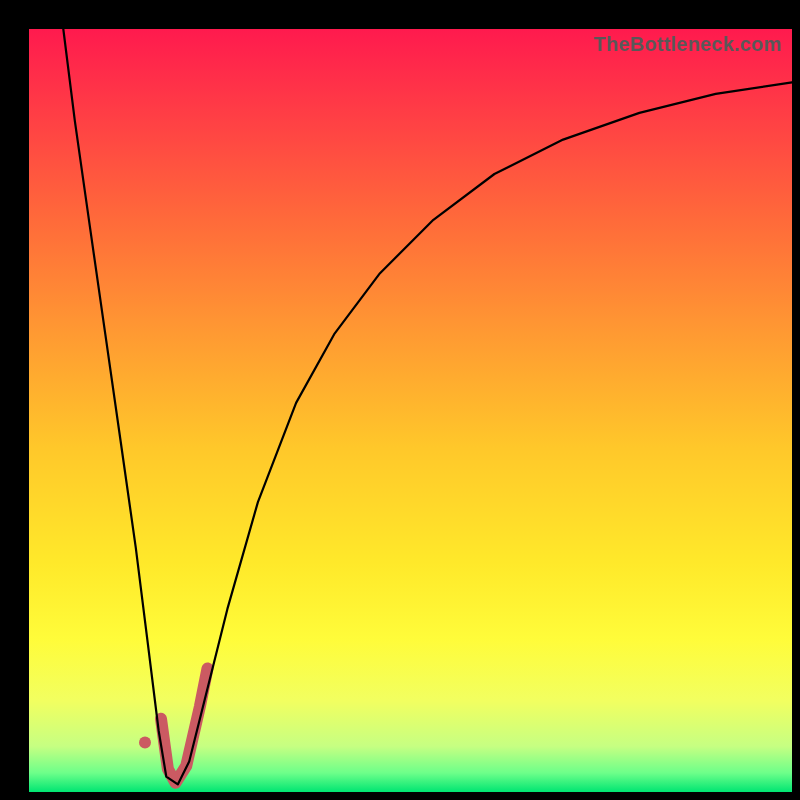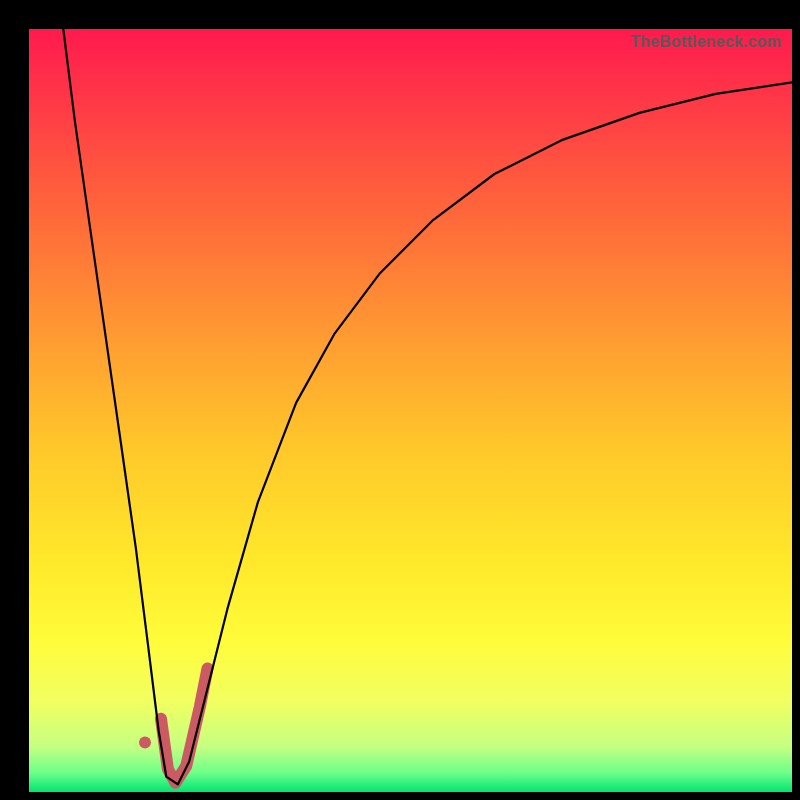--- a/index.html
+++ b/index.html
@@ -25,21 +25,21 @@
     top: 29px;
     width: 763px;
     height: 763px;
     
   }
   .watermark {
     position: absolute;
     top: 4px;
     right: 10px;
     color: #585858;
-    font-size: 16px;
+    font-size: 20px;
     font-weight: bold;
     letter-spacing: 0.2px;
     user-select: none;
   }
   svg.curves {
     position: absolute;
     left: 0;
     top: 0;
     width: 763px;
     height: 763px;

